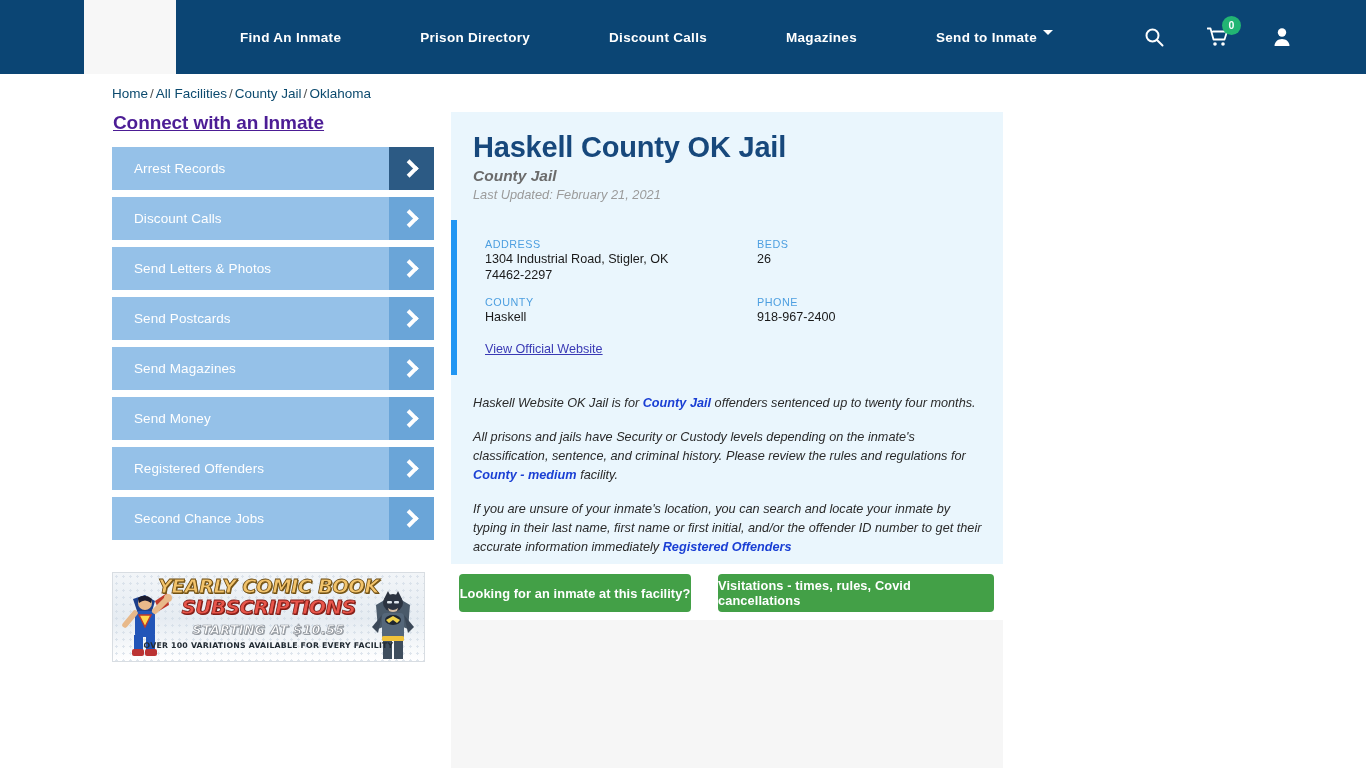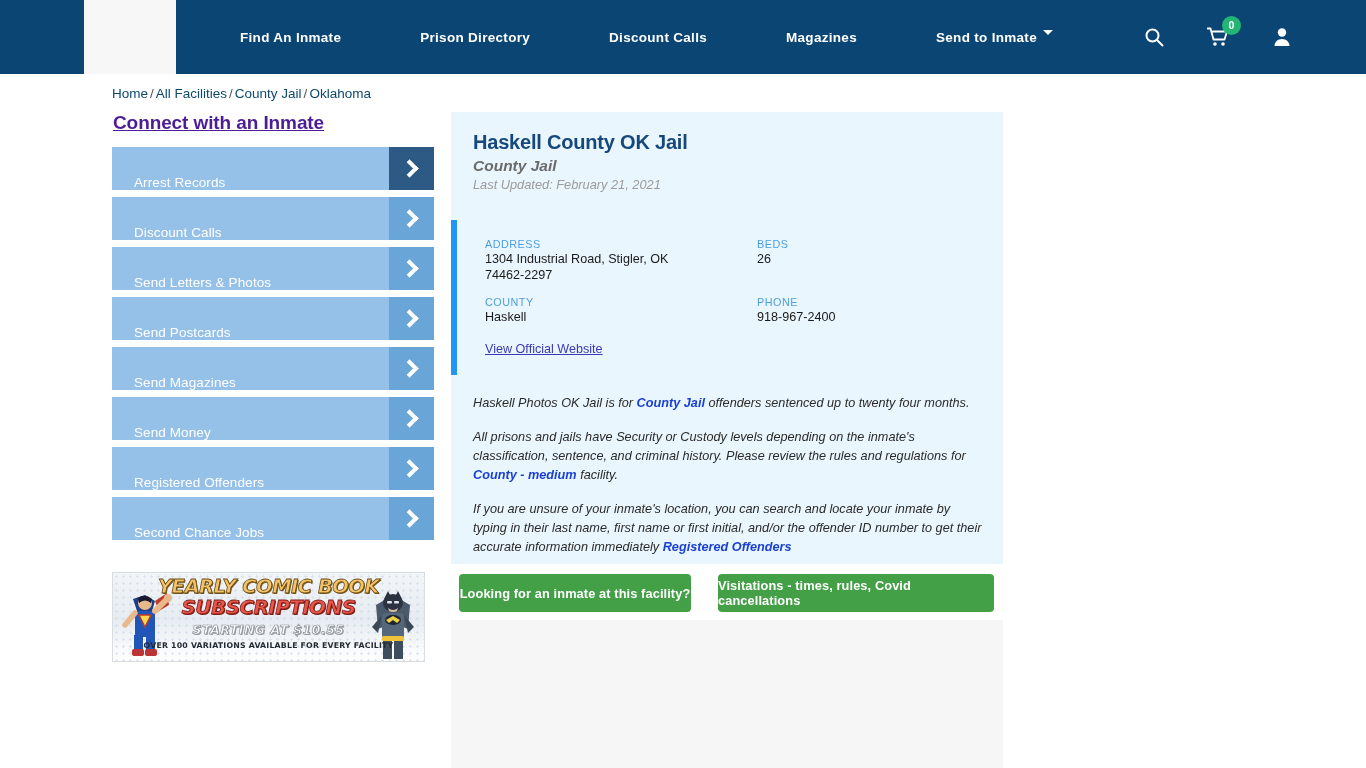--- a/index.html
+++ b/index.html
@@ -99,21 +99,21 @@
     color: #4c1d95;
     text-decoration: underline;
     margin: 0 0 13px 1px;
     letter-spacing: -0.1px;
   }
   .side-btn {
     position: relative;
     width: 322px; height: 43px;
     background: #95c1e8;
     margin-bottom: 7px;
-    display: flex; align-items: flex-end;
+    display: flex; align-items: center;
     cursor: pointer;
   }
   .side-btn-label {
     color: #ffffff;
     font-size: 13.5px;
     padding-left: 22px;
     letter-spacing: 0.1px;
   }
   .side-btn-arrow {
     position: absolute; right: 0; top: 0;
@@ -203,21 +203,21 @@
 
   
   .content-card {
     position: absolute; left: 451px; top: 112px;
     width: 552px; height: 452px;
     background: #eaf6fd;
   }
   .facility-title {
     margin: 0;
     padding: 19px 0 0 22px;
-    font-size: 20px;
+    font-size: 29px;
     font-weight: bold;
     color: #17487c;
     letter-spacing: -0.2px;
   }
   .facility-type {
     margin: 3px 0 0 22px;
     font-size: 15.5px;
     font-weight: bold;
     font-style: italic;
     color: #6b6b6b;
@@ -464,21 +464,21 @@
       </div>
       <div>
         <div class="info-label">PHONE</div>
         <div class="info-value">918-967-2400</div>
       </div>
     </div>
     <a class="official-link">View Official Website</a>
   </section>
 
   <section class="desc">
-    <p><span>Haskell Photos OK Jail is for </span><a class="hl">County Jail</a><span> offenders sentenced up to twenty four months.</span></p>
+    <p><span>Haskell Website OK Jail is for </span><a class="hl">County Jail</a><span> offenders sentenced up to twenty four months.</span></p>
     <p><span>All prisons and jails have Security or Custody levels depending on the inmate's classification, sentence, and criminal history. Please review the rules and regulations for </span><a class="hl">County - medium</a><span> facility.</span></p>
     <p><span>If you are unsure of your inmate's location, you can search and locate your inmate by typing in their last name, first name or first initial, and/or the offender ID number to get their accurate information immediately </span><a class="hl">Registered Offenders</a></p>
   </section>
 </main>
 
 <div class="green-btn green-btn-1">Looking for an inmate at this facility?</div>
 <div class="green-btn green-btn-2">Visitations - times, rules, Covid cancellations</div>
 
 <div class="bottom-panel"></div>
 

